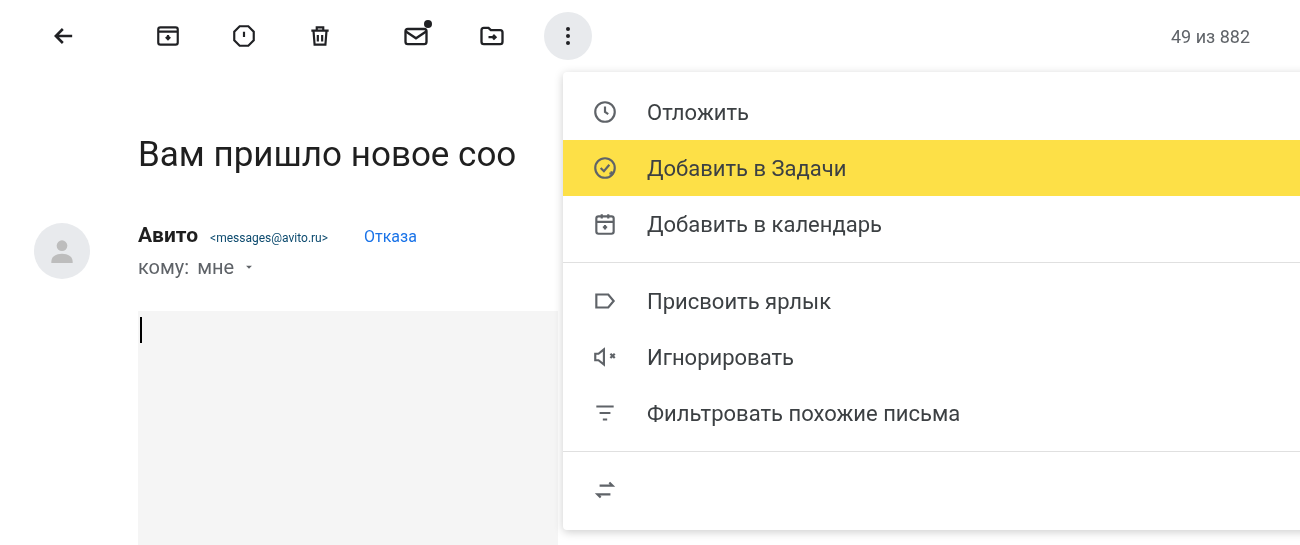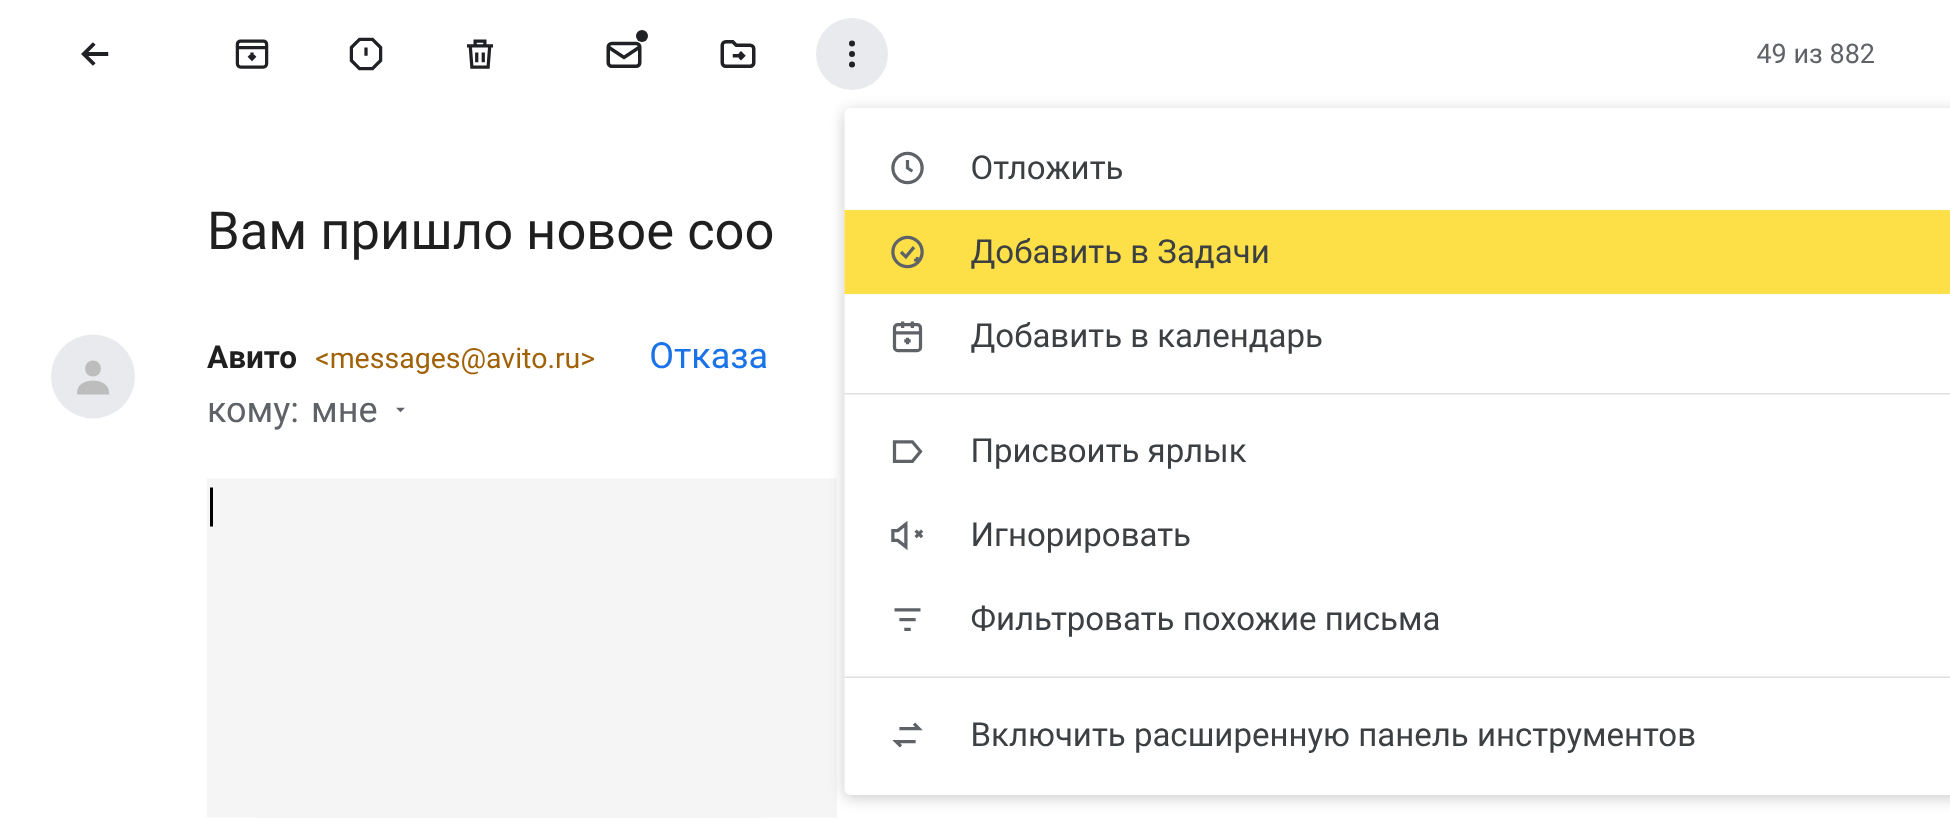--- a/index.html
+++ b/index.html
@@ -93,33 +93,33 @@
       gap: 12px;
       font-size: 20px;
     }
     .sender-name {
       font-weight: 700;
       color: #1f1f1f;
       font-size: 21px;
       text-align: center;
     }
     .sender-email {
-      color: #a16207;
-      font-size: 19px;
+      color: #0c4a6e;
+      font-size: 12px;
     }
     .unsubscribe {
       color: #1a73e8;
-      font-size: 24px;
+      font-size: 16px;
       margin-left: 24px;
     }
     .recipient-line {
       display: flex;
       align-items: center;
       color: #5f6368;
-      font-size: 24px;
+      font-size: 20px;
       gap: 8px;
       text-align: right;
     }
     .body-area {
       margin-top: 24px;
       background: #f5f5f5;
       width: 420px;
       height: 250px;
       position: relative;
     }
@@ -317,15 +317,14 @@
     </span>
     <span>Фильтровать похожие письма</span>
   </div>
   <div class="dropdown-separator"></div>
   <div class="dropdown-item">
     <span class="icon-slot">
       <svg width="26" height="26" viewBox="0 0 24 24" fill="none" stroke="#5f6368" stroke-width="2">
           <path d="M7 8h12l-3-3M17 16H5l3 3"></path>
         </svg>
     </span>
-    <span>Включить расширенную панель инструментов</span>
   </div>
 </div>
 
 </body></html>

